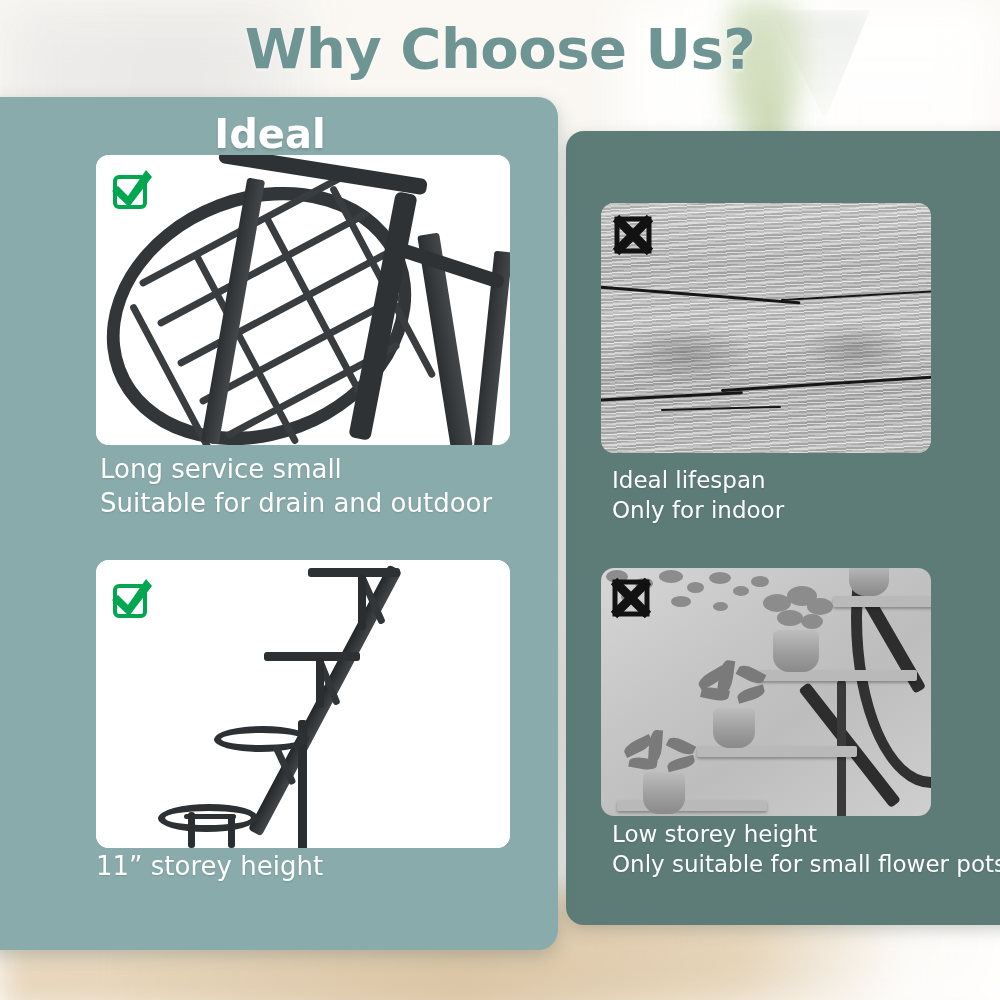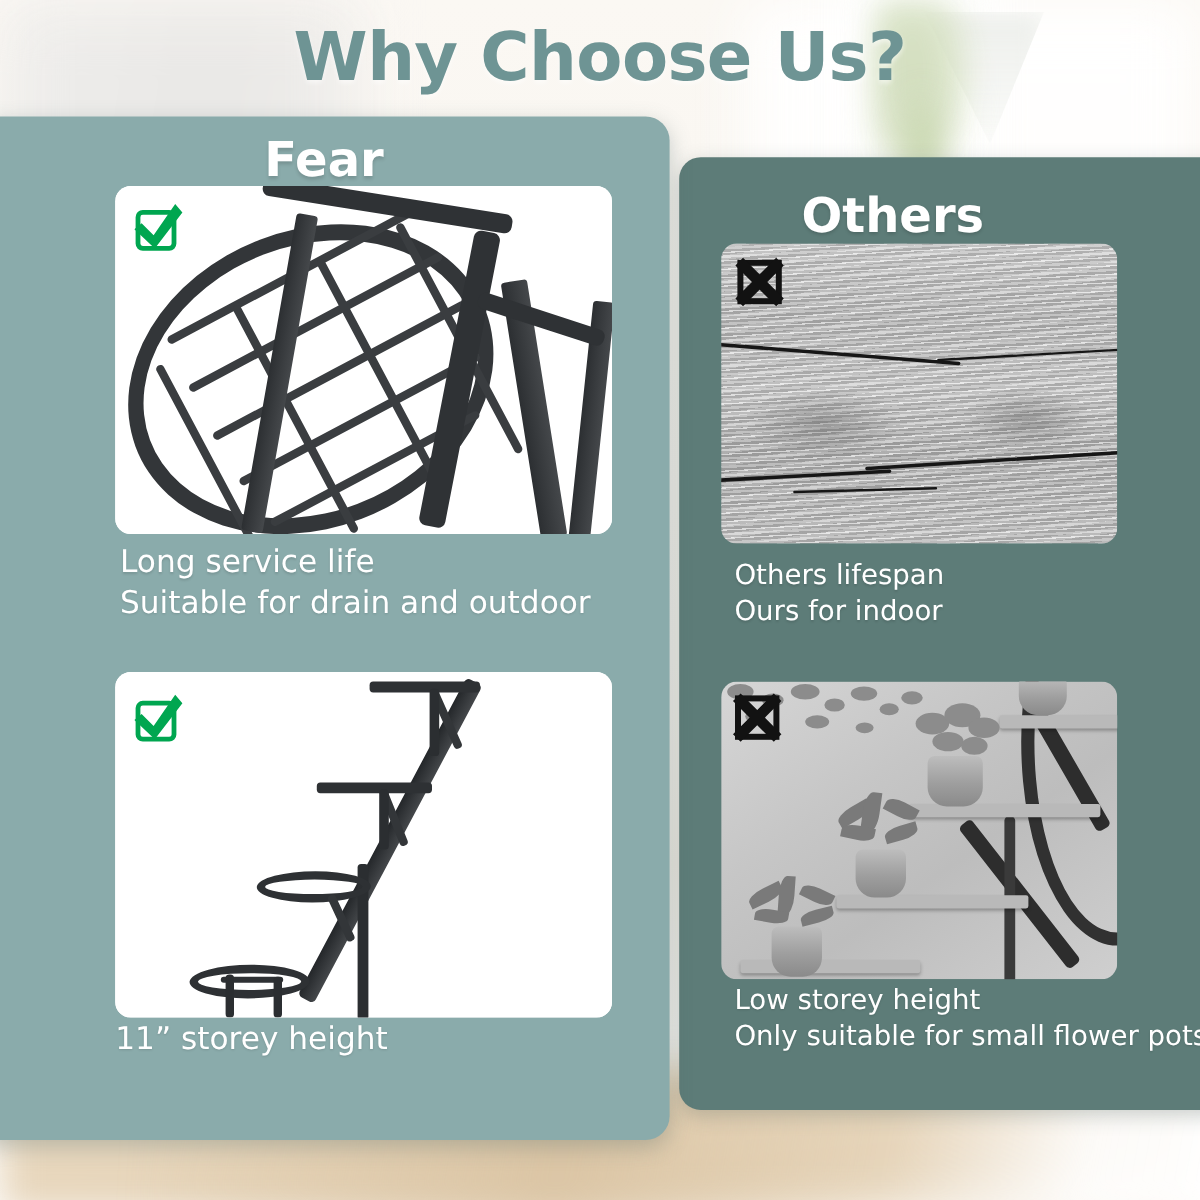--- a/index.html
+++ b/index.html
@@ -351,21 +351,20 @@
     <div class="bg-plant2"></div>
     <div class="bg-cabinet"></div>
     <div class="bg-floor"></div>
     <div class="bg-floor-plank"></div>
   </div>
 
   <div class="title">Why Choose Us?</div>
 
   <div class="panel-others">
 
-    <div class="others-title">Others</div>
 
     <div class="photo p-oth1">
       <div class="wood-art"></div>
       <div class="wood-crack" style="left:-10px; top:82px; width:210px; height:3px; transform:rotate(4.5deg);"></div>
       <div class="wood-crack" style="left:180px; top:96px; width:165px; height:2px; transform:rotate(-3.2deg);"></div>
       <div class="wood-crack" style="left:-8px; top:196px; width:150px; height:3px; transform:rotate(-3deg);"></div>
       <div class="wood-crack" style="left:120px; top:186px; width:230px; height:3px; transform:rotate(-3.6deg);"></div>
       <div class="wood-crack" style="left:60px; top:206px; width:120px; height:2px; transform:rotate(-1.5deg);"></div>
       <div class="wood-knot" style="left:200px; top:120px; width:110px; height:52px;"></div>
       <div class="wood-knot" style="left:20px; top:120px; width:130px; height:60px;"></div>
@@ -426,33 +425,33 @@
 
       <div class="x-icon" style="left:8px; top:8px;">
         <svg width="44" height="44" viewBox="0 0 44 44">
           <rect x="6" y="6" width="32" height="32" fill="none" stroke="#121212" stroke-width="5"></rect>
           <path d="M5 5 L39 39 M39 5 L5 39" stroke="#121212" stroke-width="9"></path>
         </svg>
       </div>
     </div>
 
     <div class="feat feat-oth" style="left:46px; top:335px;">
-      <div>Others lifespan</div>
-      <div>Ours for indoor</div>
+      <div>Ideal lifespan</div>
+      <div>Only for indoor</div>
     </div>
 
     <div class="feat feat-oth" style="left:46px; top:689px;">
       <div>Low storey height</div>
       <div>Only suitable for small flower pots</div>
     </div>
   </div>
 
   <div class="panel-ours">
 
-    <div class="ours-title">Fear</div>
+    <div class="ours-title">Ideal</div>
 
     <div class="photo photo-white" style="left:114px; top:58px; width:414px; height:290px;">
       <div class="shelf-art"></div>
 
       <div class="shelf-ellipse"></div>
 
       <div class="shelf-bar" style="left:44px;  top:126px; width:230px; transform:rotate(-28deg);"></div>
       <div class="shelf-bar" style="left:62px;  top:166px; width:238px; transform:rotate(-28deg);"></div>
       <div class="shelf-bar" style="left:82px;  top:206px; width:238px; transform:rotate(-28deg);"></div>
       <div class="shelf-bar" style="left:104px; top:244px; width:226px; transform:rotate(-28deg);"></div>
@@ -503,21 +502,21 @@
 
       <div class="check-icon" style="left:10px; top:14px;">
         <svg width="50" height="50" viewBox="0 0 50 50">
           <rect x="9" y="12" width="30" height="30" rx="4" fill="none" stroke="#00a650" stroke-width="4"></rect>
           <path d="M6 26 L12 21 L22 31 L40 5 L46 12 L23 42 Z" fill="#00a650"></path>
         </svg>
       </div>
     </div>
 
     <div class="feat feat-ours" style="left:118px; top:356px;">
-      <div>Long service life</div>
+      <div>Long service small</div>
       <div>Suitable for drain and outdoor</div>
     </div>
 
     <div class="feat feat-ours" style="left:114px; top:753px;">
       <div>11” storey height</div>
     </div>
   </div>
 
 </div>
 

